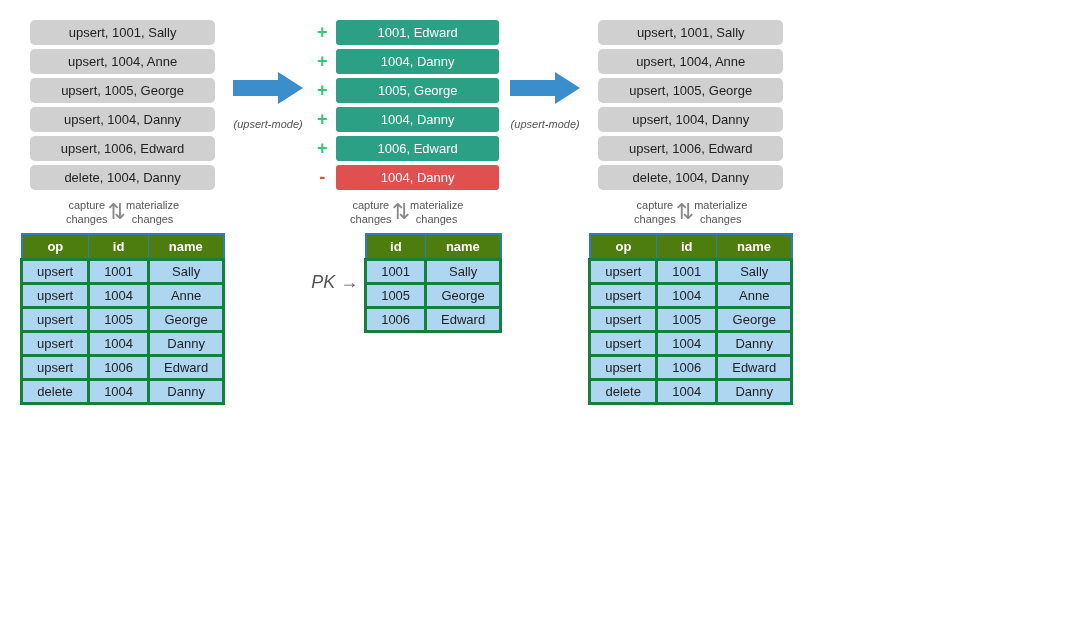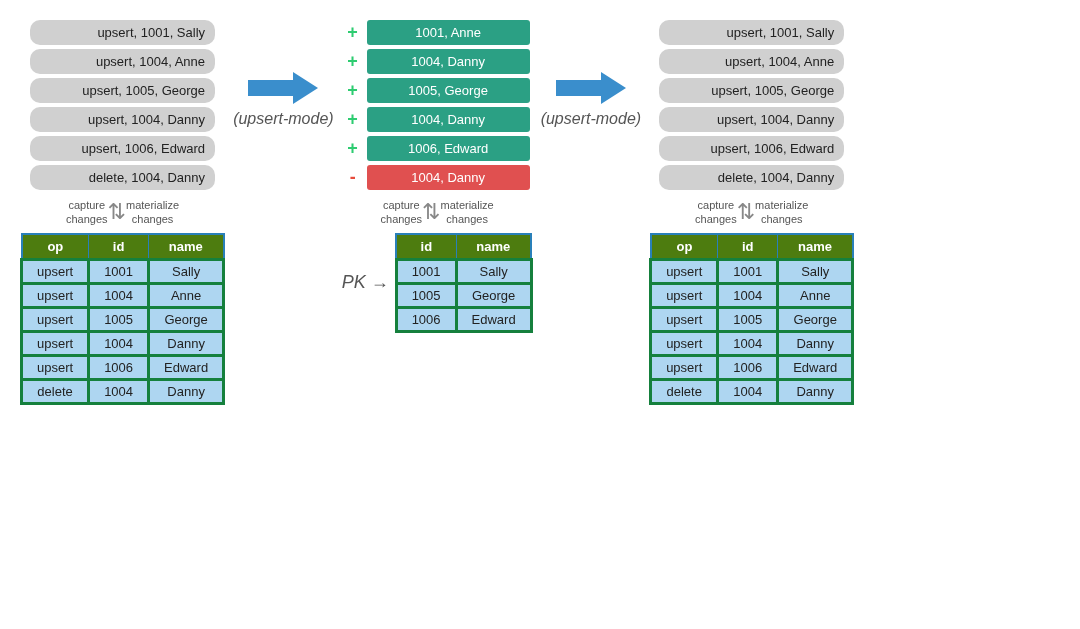--- a/index.html
+++ b/index.html
@@ -25,23 +25,23 @@
 
     
     .changelog {
       display: flex;
       flex-direction: column;
       gap: 4px;
       width: 185px;
     }
     .changelog-row {
       background: #d0d0d0;
-      border-radius: 10px;
+      border-radius: 5px;
       padding: 5px 10px;
-      text-align: right;
+      text-align: center;
       font-size: 13px;
       color: #222;
       white-space: nowrap;
     }
 
     
     .changelog-middle {
       width: 185px;
       display: flex;
       flex-direction: column;
@@ -75,23 +75,23 @@
     
     .arrow-container {
       display: flex;
       flex-direction: column;
       align-items: center;
       justify-content: center;
       position: relative;
       margin: 0 8px;
     }
     .arrow-label {
-      font-size: 16px;
+      font-size: 11px;
       color: #555;
-      margin-top: 4px;
+      margin-top: 12px;
       font-style: italic;
     }
     .big-arrow {
       width: 70px;
       height: 36px;
     }
 
     
     .vert-arrows-row {
       display: flex;
@@ -228,21 +228,21 @@
     </svg>
     <span class="arrow-label">(upsert-mode)</span>
   </div>
 
   <div class="col-block">
 
     <div class="changelog-middle">
 
     <div class="changelog-middle-row">
           <span class="sign sign-plus">+</span>
-          <div class="changelog-middle-cell cell-green">1001, Anne</div>
+          <div class="changelog-middle-cell cell-green">1001, Edward</div>
         </div>
         <div class="changelog-middle-row">
           <span class="sign sign-plus">+</span>
           <div class="changelog-middle-cell cell-green">1004, Danny</div>
         </div>
         <div class="changelog-middle-row">
           <span class="sign sign-plus">+</span>
           <div class="changelog-middle-cell cell-green">1005, George</div>
         </div>
         <div class="changelog-middle-row">

